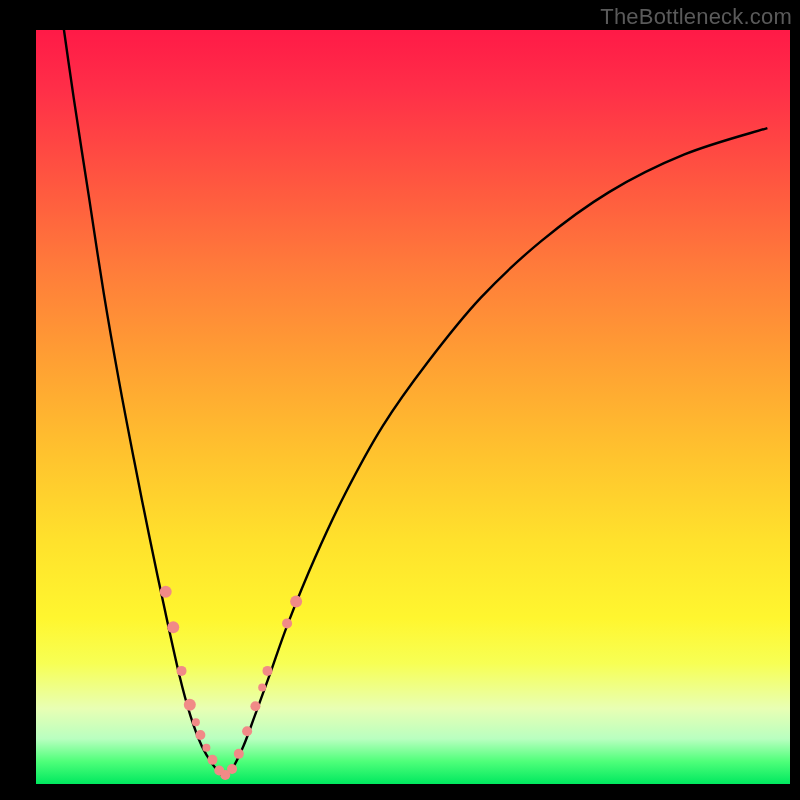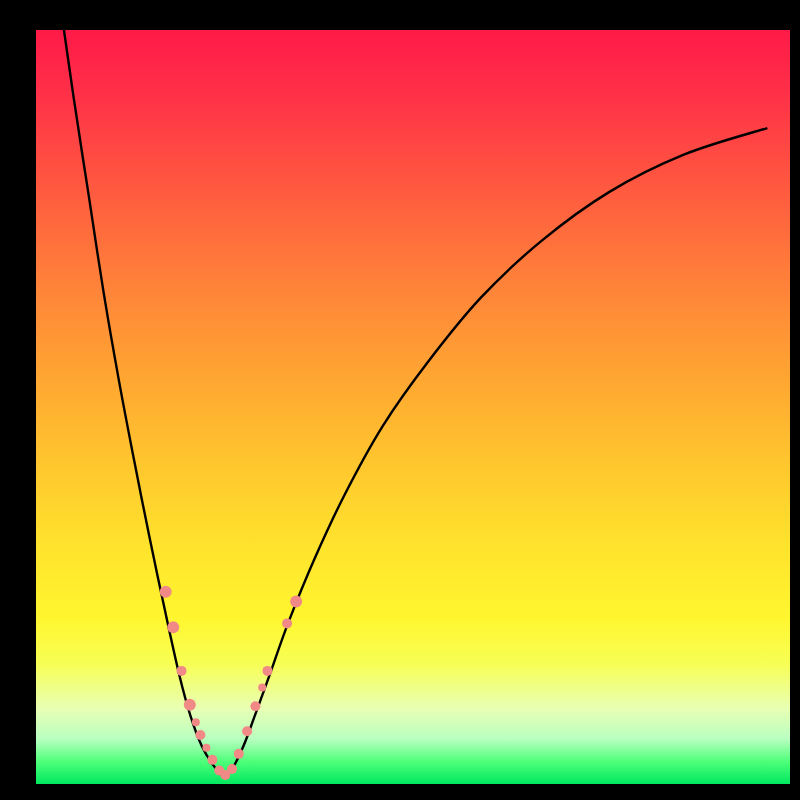--- a/index.html
+++ b/index.html
@@ -66,20 +66,21 @@
   }
   .marker {
     fill: #f18a87;
   }
 </style>
 </head>
 <body>
 
 <div class="frame">
 
+  <div class="watermark">TheBottleneck.com</div>
 
   <div class="plot-area">
     <svg class="overlay" viewBox="0 0 754 754" preserveAspectRatio="none">
       <path id="curve-left" class="curve" d="M 22.619999999999997 -37.700000000000045 C 25.3344 -18.699200000000037, 32.2712 31.21560000000001, 37.7 67.86000000000001 C 43.128800000000005 104.50440000000002, 47.351200000000006 130.5928, 52.78000000000001 165.88 C 58.20880000000001 201.16719999999998, 62.431200000000004 230.6486, 67.86 263.9 C 73.2888 297.15139999999997, 77.5112 320.75159999999994, 82.94 350.60999999999996 C 88.3688 380.4684, 92.59120000000001 401.9574, 98.02000000000001 429.78000000000003 C 103.4488 457.60260000000005, 107.6712 478.71459999999996, 113.1 505.17999999999995 C 118.52879999999999 531.6453999999999, 122.75120000000001 551.7017999999999, 128.18 576.81 C 133.6088 601.9182, 138.50979999999998 624.9906, 143.26 644.67 C 148.0102 664.3494, 150.4984 673.2466, 154.57 686.14 C 158.64159999999998 699.0334, 161.8084 707.4781999999999, 165.88 716.3 C 169.95159999999998 725.1218, 173.38984 729.7212, 177.19 735.15 C 180.99016 740.5788, 185.22763999999998 744.4242, 186.992 746.46"></path>
       <path id="curve-right" class="curve" d="M 186.992 746.46 C 188.62064 745.1028, 192.37556 744.3488, 196.04000000000002 738.92 C 199.70444000000003 733.4911999999999, 203.27840000000003 725.8004, 207.35000000000002 716.3 C 211.4216 706.7995999999999, 213.9098 699.0334, 218.66 686.14 C 223.4102 673.2466, 227.6326 661.635, 233.74 644.67 C 239.84740000000002 627.7049999999999, 244.4468 612.9266, 252.59 591.89 C 260.7332 570.8534, 268.80100000000004 550.8724, 278.98 527.8 C 289.159 504.72759999999994, 296.92519999999996 487.46099999999996, 309.14 463.71 C 321.3548 439.959, 331.9108 419.60100000000006, 346.84000000000003 395.85 C 361.76920000000007 372.099, 374.43640000000005 354.83239999999995, 392.08000000000004 331.75999999999993 C 409.72360000000003 308.6875999999999, 424.50199999999995 289.38519999999994, 444.85999999999996 267.66999999999996 C 465.21799999999996 245.95479999999998, 482.1076 230.1208, 505.18 211.12 C 528.2524 192.1192, 547.2532 177.7178, 573.04 162.11 C 598.8267999999999 146.50220000000002, 619.9387999999999 135.9462000000001, 648.4399999999999 124.41000000000008 C 676.9412 112.87380000000007, 716.4508 102.7702, 731.38 98.01999999999998"></path>
       <g id="markers">
           <circle cx="129.688" cy="561.73" r="6" class="marker"></circle>
           <circle cx="137.228" cy="597.168" r="6" class="marker"></circle>
           <circle cx="145.522" cy="640.9" r="5" class="marker"></circle>
           <circle cx="153.816" cy="674.83" r="6" class="marker"></circle>

